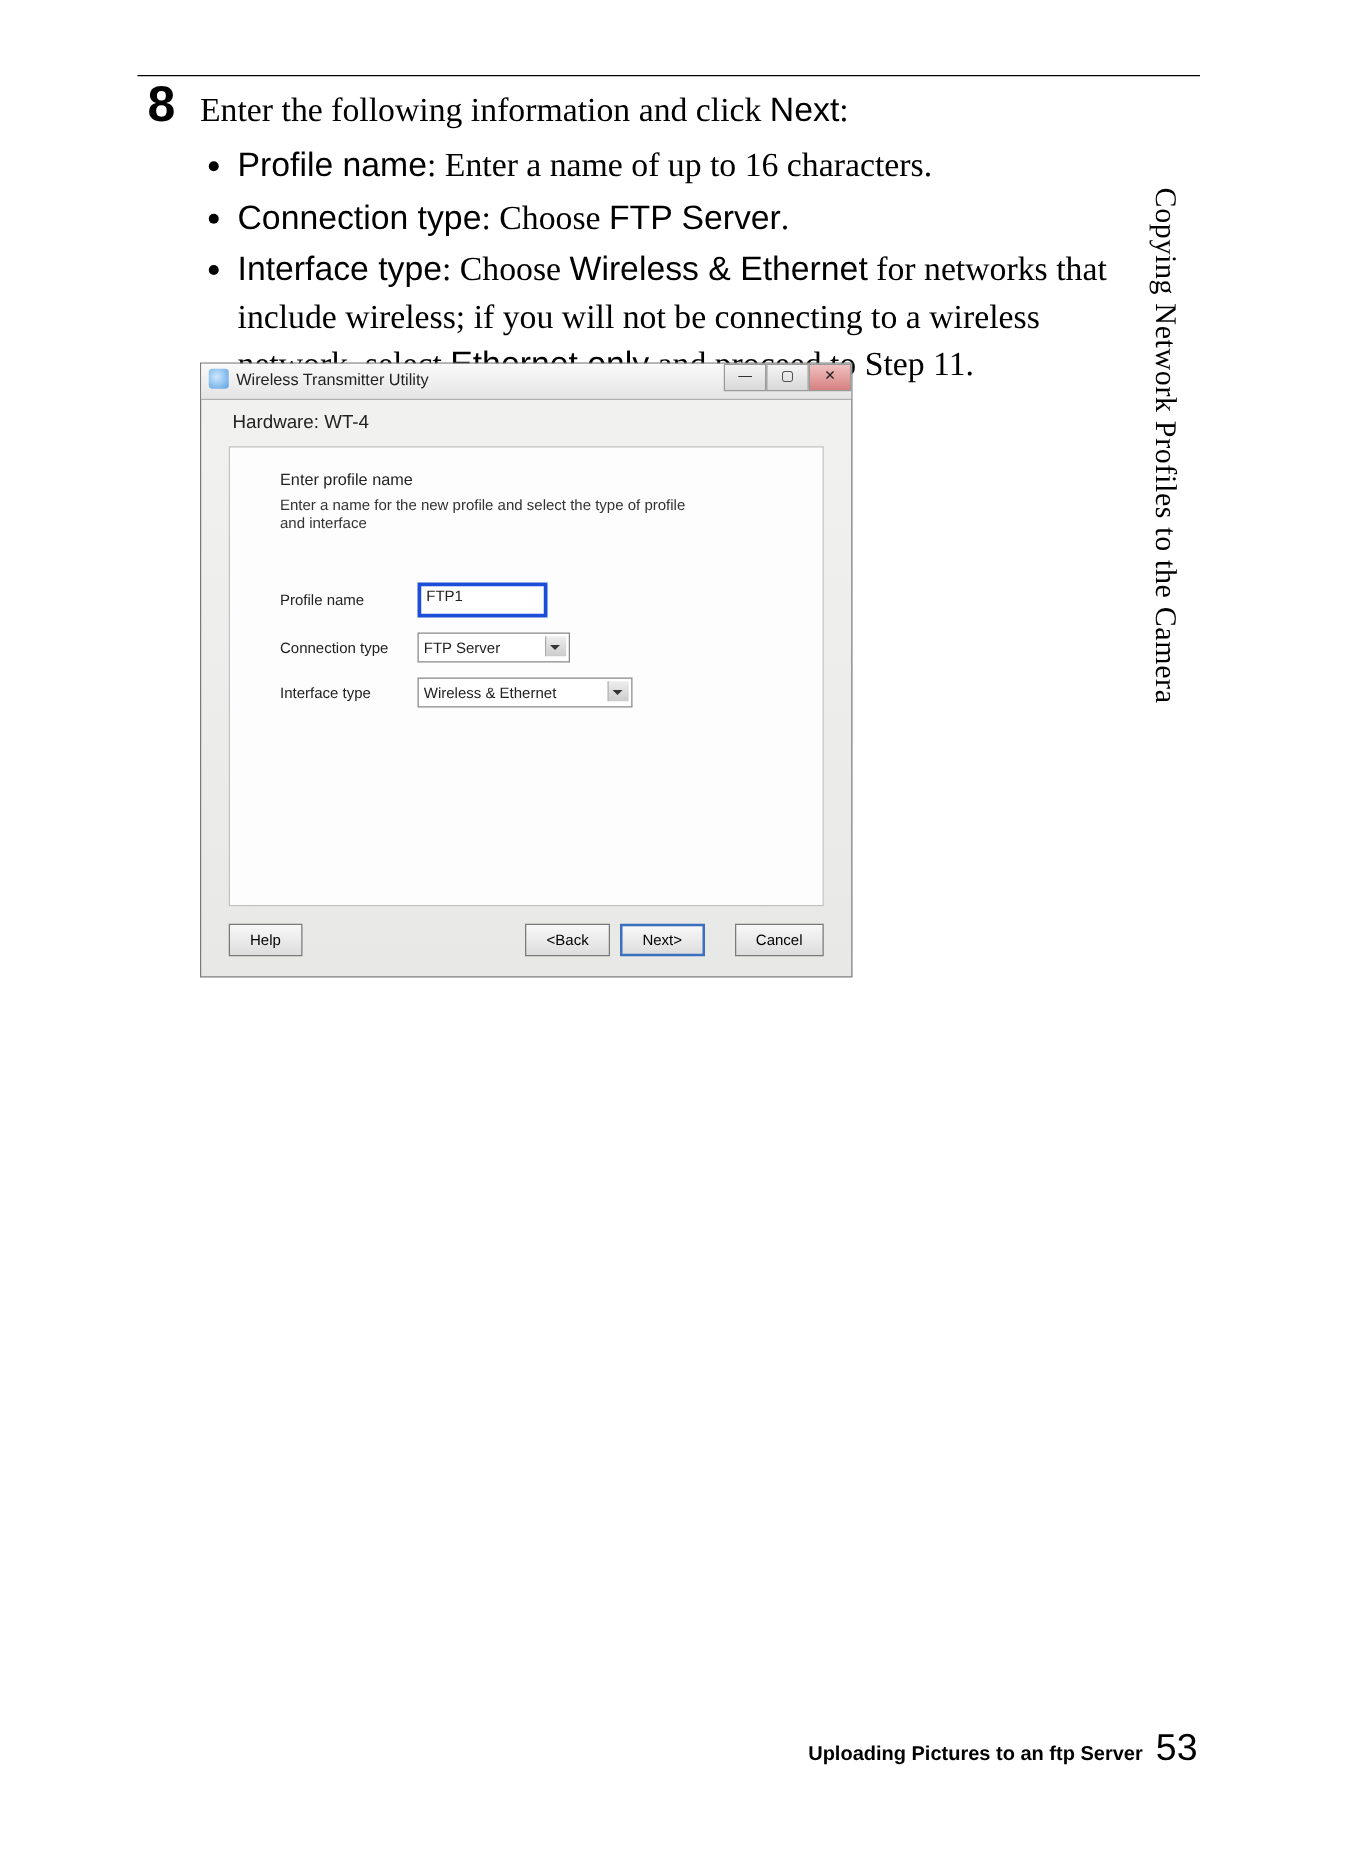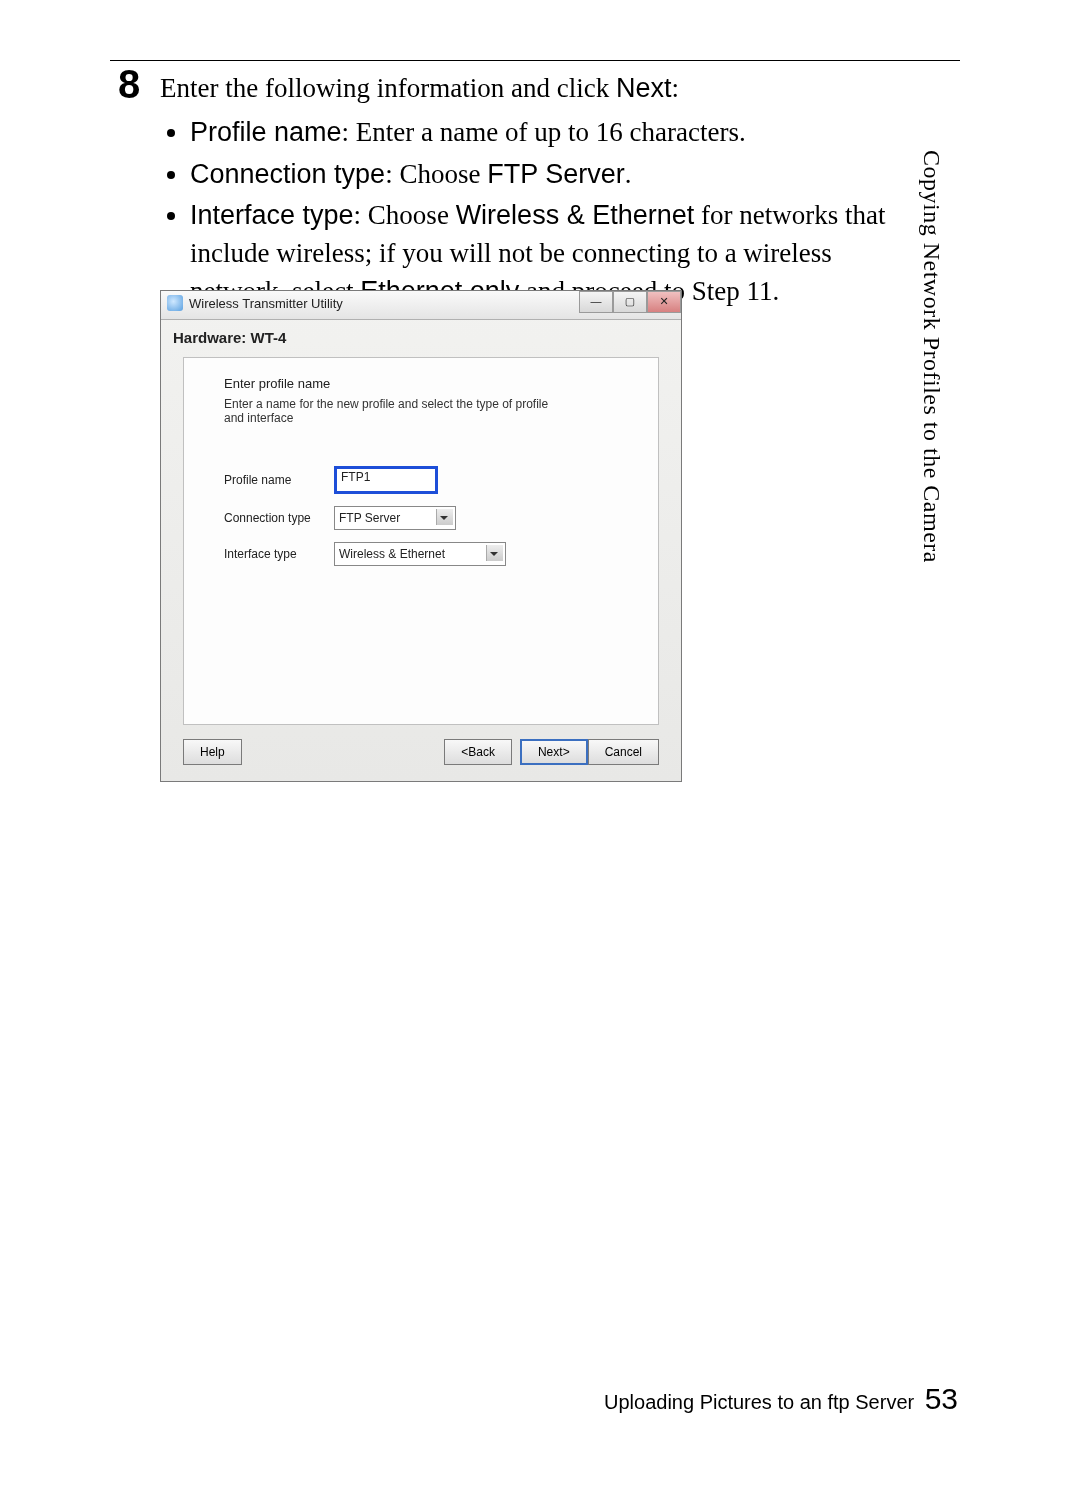--- a/index.html
+++ b/index.html
@@ -16,38 +16,38 @@
   .shot{position:absolute;left:160px;top:290px;width:520px;height:490px;border:1px solid #7a7a7a;
         background:linear-gradient(#f2f2f0,#e8e8e6);font-family:"Segoe UI",Tahoma,Arial,sans-serif;font-size:13px;color:#222}
   .titlebar{height:28px;background:linear-gradient(#fafafa,#e4e4e4);border-bottom:1px solid #b0b0b0;position:relative}
   .title-ico{position:absolute;left:6px;top:4px;width:16px;height:16px;
              background:radial-gradient(circle at 40% 40%,#cfe8ff,#5aa0e0);border-radius:3px}
   .title-txt{position:absolute;left:28px;top:5px;font-size:13px}
   .winbtns{position:absolute;right:0;top:0;display:flex}
   .winbtn{width:32px;height:20px;border:1px solid #9a9a9a;background:linear-gradient(#f5f5f5,#d8d8d8);
           font-size:11px;line-height:18px;text-align:center}
   .winbtn.close{background:linear-gradient(#f0c0c0,#d78080)}
-  .hw{position:absolute;left:12px;top:38px;font-weight:700;font-size:15px}
+  .hw{position:absolute;left:25px;top:38px;font-weight:400;font-size:15px}
   .panel{position:absolute;left:22px;right:22px;top:66px;bottom:56px;background:#fdfdfd;border:1px solid #c0c0c0}
   .panel-inner{padding:18px 40px}
   .panel-h{font-weight:400;margin-bottom:6px}
   .panel-sub{font-size:12px;color:#333;margin-bottom:40px;max-width:340px;line-height:1.2}
   .frow{display:flex;align-items:center;margin-bottom:12px}
   .flabel{width:110px;font-size:12px}
   .txtin{border:3px solid #1d4ed8;background:#fff;height:20px;font-size:12px;padding:1px 4px}
   .sel{border:1px solid #888;background:#fff;height:22px;font-size:12px;padding:0 16px 0 4px;display:inline-flex;align-items:center;position:relative}
   .sel::after{content:"";position:absolute;right:2px;top:2px;width:16px;height:16px;
               background:linear-gradient(#eee,#ccc);border-left:1px solid #aaa}
   .sel::before{content:"";position:absolute;right:7px;top:9px;border:4px solid transparent;border-top-color:#333;z-index:1}
   .btnrow{position:absolute;left:22px;right:22px;bottom:16px;display:flex;align-items:flex-end}
   .btn{border:1px solid #7a7a7a;background:linear-gradient(#f8f8f8,#ddd);height:26px;padding:0 16px;font-size:12px}
   .btn.primary{border:2px solid #3b6fc0}
   .spacer{flex:1}
   .footer{position:absolute;right:122px;bottom:70px;font-family:Arial,Helvetica,sans-serif}
-  .footer .ft{font-weight:400;font-size:20px}
+  .footer .ft{font-weight:700;font-size:16px}
   .footer .pn{font-size:30px;margin-left:6px}
 </style>
 </head>
 <body>
 
 <div class="page">
   <div class="rule"></div>
 
   <div class="step-num">8</div>
 
@@ -102,21 +102,21 @@
               <span>Wireless &amp; Ethernet</span>
             </div>
         </div>
       </div>
     </div>
     <div class="btnrow">
       <button class="btn">Help</button>
       <div class="spacer"></div>
       <button class="btn">&lt;Back</button>
       <button class="btn primary" style="margin-left:8px">Next&gt;</button>
-      <button class="btn" style="">Cancel</button>
+      <button class="btn" style="margin-left:24px">Cancel</button>
     </div>
   </div>
 
   <div class="footer">
     <span class="ft">Uploading Pictures to an ftp Server</span>
     <span class="pn">53</span>
   </div>
 </div>
 
 </body></html>

